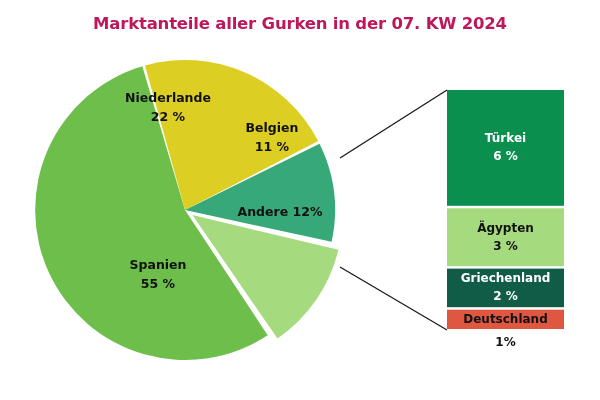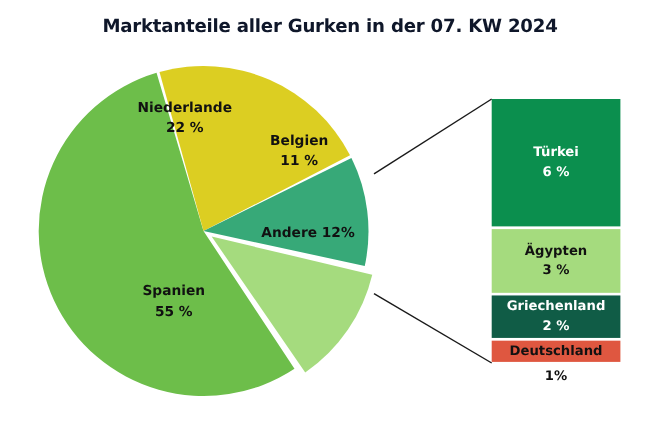--- a/index.html
+++ b/index.html
@@ -10,21 +10,21 @@
     overflow:hidden;
     position:relative;
   }
   #chart-root{position:absolute;inset:0;}
   .title{
     position:absolute;
     top:14px;left:0;width:600px;
     text-align:center;
     font-size:16.5px;
     font-weight:bold;
-    color:#0f172a;
+    color:#be185d;
     letter-spacing:-0.2px;
     font-family:"DejaVu Sans", sans-serif;
   }
   svg{position:absolute;top:0;left:0;}
   .slice-label{
     font-family:"DejaVu Sans", sans-serif;
     font-size:12.5px;
     font-weight:bold;
     fill:#111111;
     text-anchor:middle;

